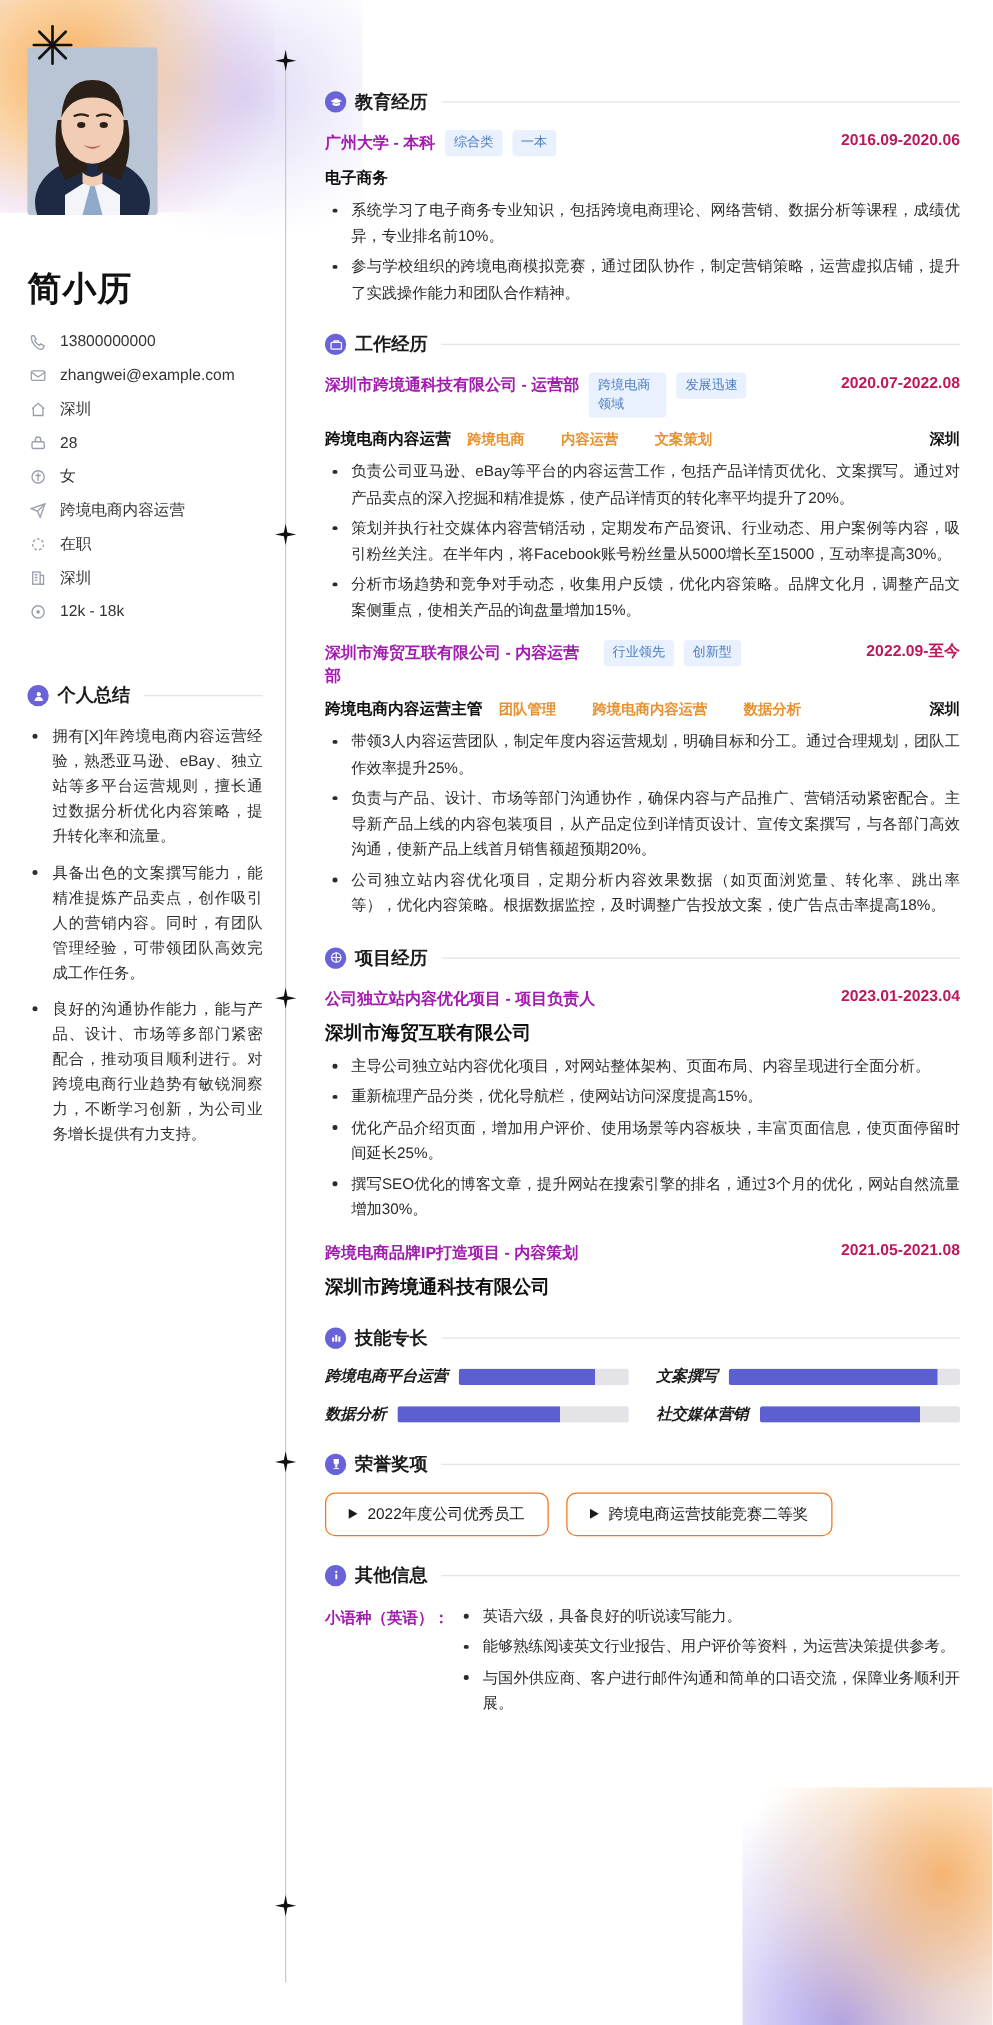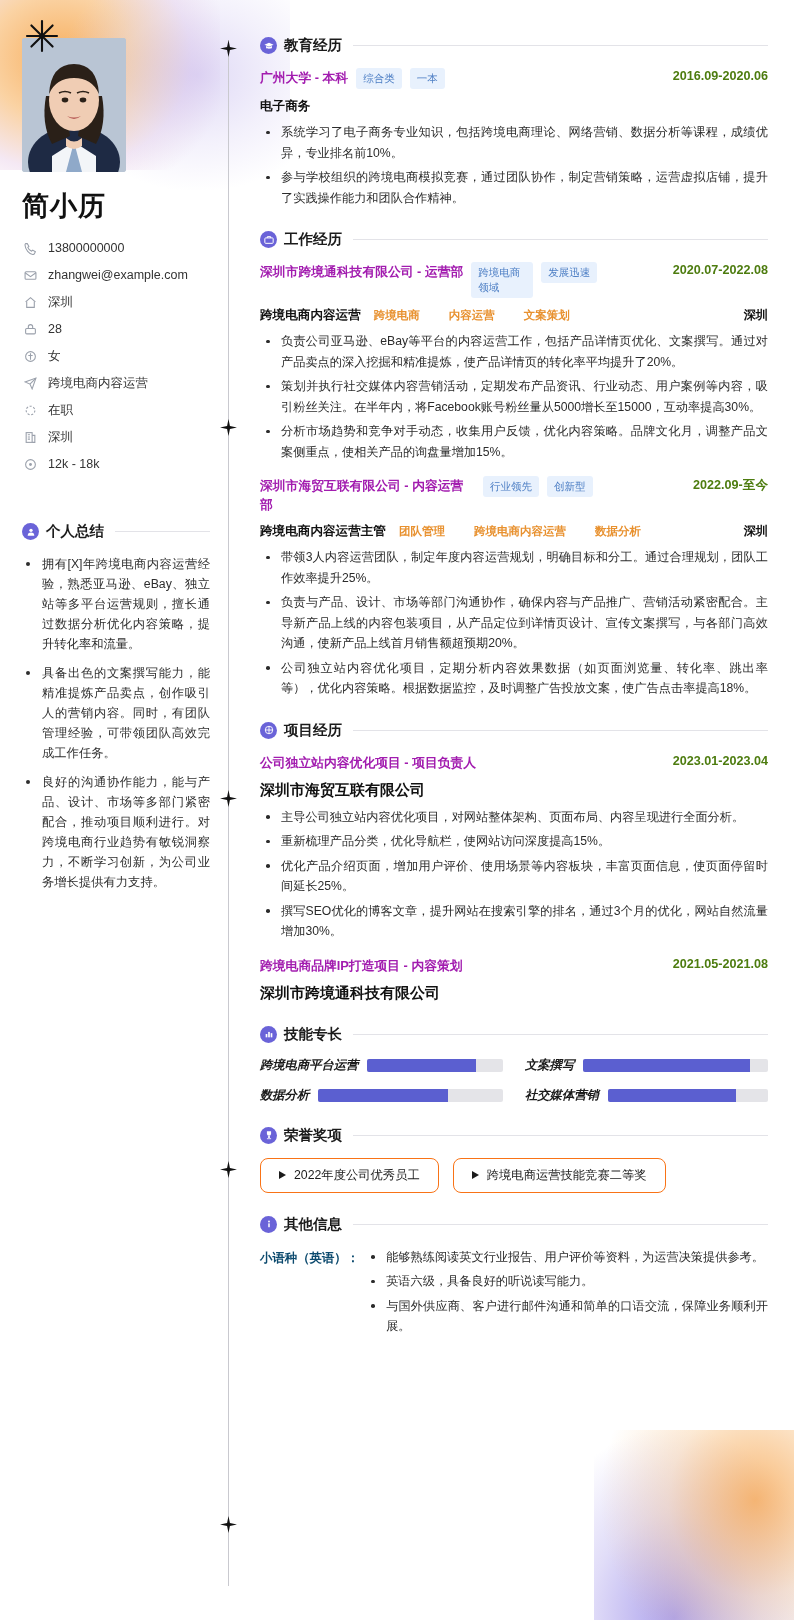--- a/index.html
+++ b/index.html
@@ -72,21 +72,21 @@
     width: 104px;
     height: 134px;
     border-radius: 3px;
     overflow: hidden;
     position: relative;
     background: #b7c3d2;
   }
   .photo svg { display:block; width:100%; height:100%; }
 
   .fullname {
-    margin-top: 16px;
+    margin-top: 41px;
     font-size: 27px;
     font-weight: 700;
     letter-spacing: 1px;
     color: #111;
   }
 
   .contacts { margin-top: 16px; }
   .crow {
     display: flex;
     align-items: center;
@@ -172,20 +172,21 @@
     width: 17px; height: 17px;
   }
 
   
   .right {
     flex: 1 1 auto;
     padding: 36px 26px 40px 30px;
     position: relative;
     z-index: 2;
     min-width: 0;
+    margin-top: 36px;
   }
   .section { margin-bottom: 22px; }
 
   .entry { margin-bottom: 14px; }
   .entry-top {
     display: flex;
     align-items: flex-start;
     gap: 10px;
   }
   .entry-main {
@@ -201,21 +202,21 @@
     font-weight: 700;
     color: #a21caf;
     line-height: 19px;
     max-width: 215px;
   }
   .org.wide { max-width: 300px; }
   .period {
     flex: 0 0 auto;
     font-size: 12.6px;
     font-weight: 700;
-    color: #4d7c0f;
+    color: #be185d;
     white-space: nowrap;
     padding-top: 1px;
   }
   .tag-blue {
     display: inline-block;
     background: #e8f1fd;
     color: #4c7ec4;
     font-size: 10.5px;
     line-height: 15px;
     padding: 3px 7px;
@@ -340,21 +341,21 @@
     border-top: 4.5px solid transparent;
     border-bottom: 4.5px solid transparent;
   }
 
   
   .other-row { display: flex; gap: 6px; align-items: flex-start; }
   .other-label {
     flex: 0 0 auto;
     font-size: 12.4px;
     font-weight: 700;
-    color: #0c4a6e;
+    color: #a21caf;
     line-height: 21px;
     padding-top: 1px;
   }
   .other-row .rbul { margin-top: 0; flex: 1 1 auto; }
 </style>
 </head>
 <body>
 
 <div class="page">
 
@@ -728,21 +729,21 @@
               <circle cx="12" cy="6" r="2.2"></circle>
               <rect x="10.2" y="10" width="3.6" height="10" rx="1.4"></rect>
             </svg>
         </span>
         <span class="stitle">其他信息</span>
         <span class="sline"></span>
       </div>
       <div class="other-row">
         <span class="other-label">小语种（英语）：</span>
         <ul class="rbul">
+          <li>英语六级，具备良好的听说读写能力。</li>
           <li>能够熟练阅读英文行业报告、用户评价等资料，为运营决策提供参考。</li>
-          <li>英语六级，具备良好的听说读写能力。</li>
           <li>与国外供应商、客户进行邮件沟通和简单的口语交流，保障业务顺利开展。</li>
         </ul>
       </div>
     </section>
 
   </main>
 </div>
 
 </body></html>

